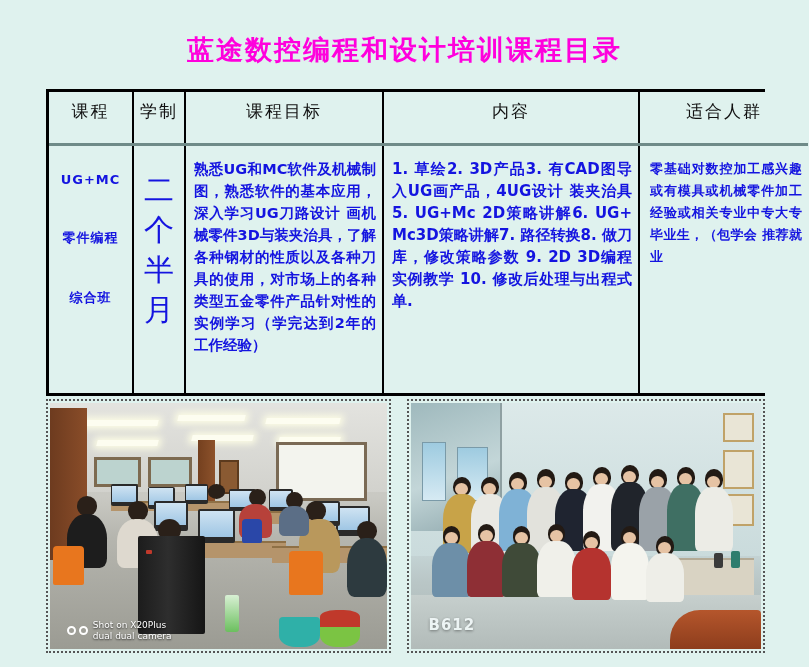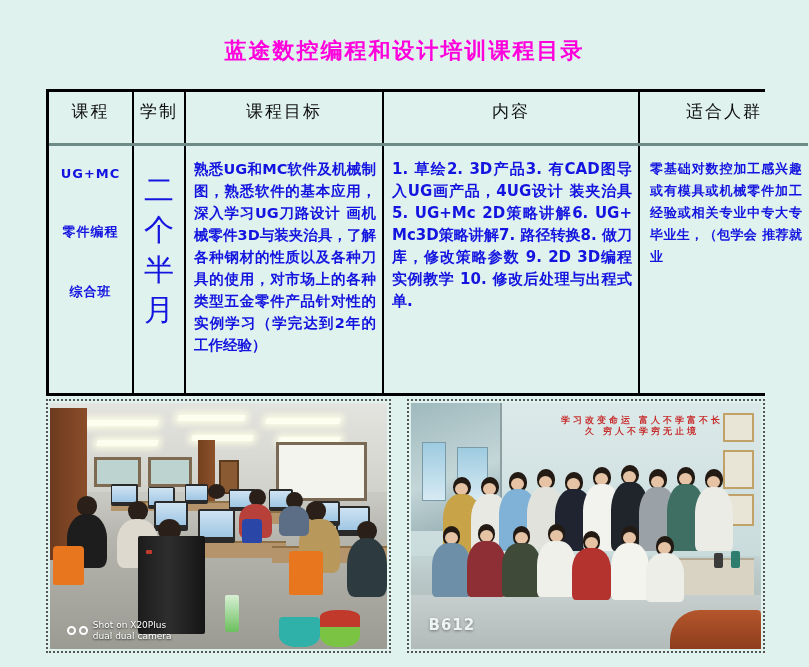--- a/index.html
+++ b/index.html
@@ -10,21 +10,21 @@
     background: #dff2ee;
     font-family: "Liberation Sans", "DejaVu Sans", sans-serif;
     overflow: hidden;
     position: relative;
   }
 
   
   .title {
     text-align: center;
     color: #ff00dd;
-    font-size: 22px;
+    font-size: 27px;
     font-weight: bold;
     font-family: "DejaVu Serif", "Liberation Serif", serif;
     letter-spacing: 2px;
     padding-top: 26px;
     height: 82px;
     line-height: 48px;
     white-space: nowrap;
   }
 
   
@@ -80,21 +80,21 @@
     padding: 20px 4px 10px 4px;
   }
   .cell-course .line {
     color: #1414e0;
     font-weight: bold;
     font-size: 13px;
     font-family: "DejaVu Sans", sans-serif;
     letter-spacing: 1px;
     margin-bottom: 42px;
   }
-  .cell-course .line:first-child { margin-top: 0; }
+  .cell-course .line:first-child { margin-top: 6px; }
 
   
   .cell-duration {
     text-align: center;
     vertical-align: top;
     padding-top: 24px;
   }
   .cell-duration .vtext {
     color: #1414e0;
     font-size: 30px;
@@ -417,21 +417,20 @@
     <div class="photo grouproom">
       <div class="gp-wall"></div>
       <div class="gp-glass"></div>
 
       <div class="gp-poster" style="left:3%;  top:16%; width:7%;  height:24%;"></div>
       <div class="gp-poster" style="left:13%; top:18%; width:9%;  height:22%;"></div>
       <div class="gp-cert" style="right:2%; top:4%;  width:9%;  height:12%;"></div>
       <div class="gp-cert" style="right:2%; top:19%; width:9%;  height:16%;"></div>
       <div class="gp-cert" style="right:2%; top:37%; width:9%;  height:13%;"></div>
 
-      <div class="gp-calli">学习改变命运 富人不学富不长久 穷人不学穷无止境</div>
 
       <div class="gp-table"></div>
       <div style="position:absolute; right:6%; top:60%; width:2.5%; height:7%; background:#2e7d6e; border-radius:2px;"></div>
       <div style="position:absolute; right:11%; top:61%; width:2.5%; height:6%; background:#3b3b3b; border-radius:2px;"></div>
 
       <div class="gp-floor"></div>
       <div class="gp-sofa"></div>
 
       <div class="gp-head" style="left:12%; top:30%; width:5%;  height:8%;">
           <span class="gp-face"></span>

